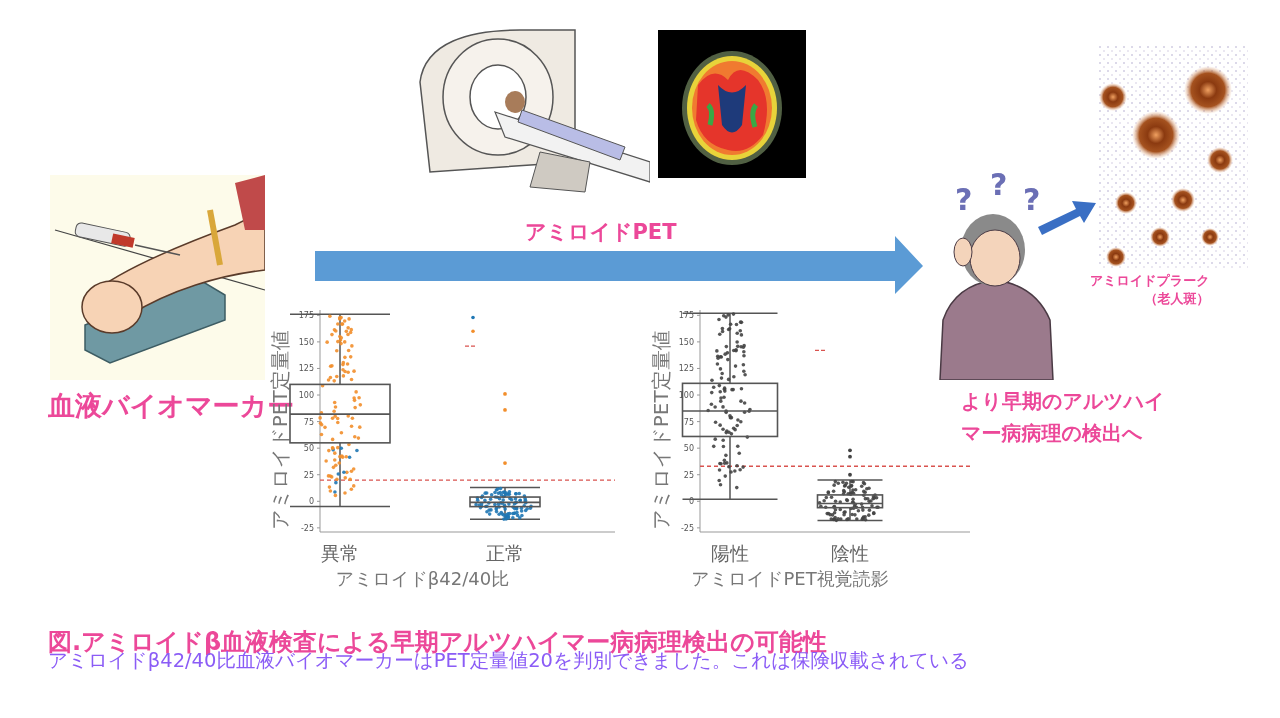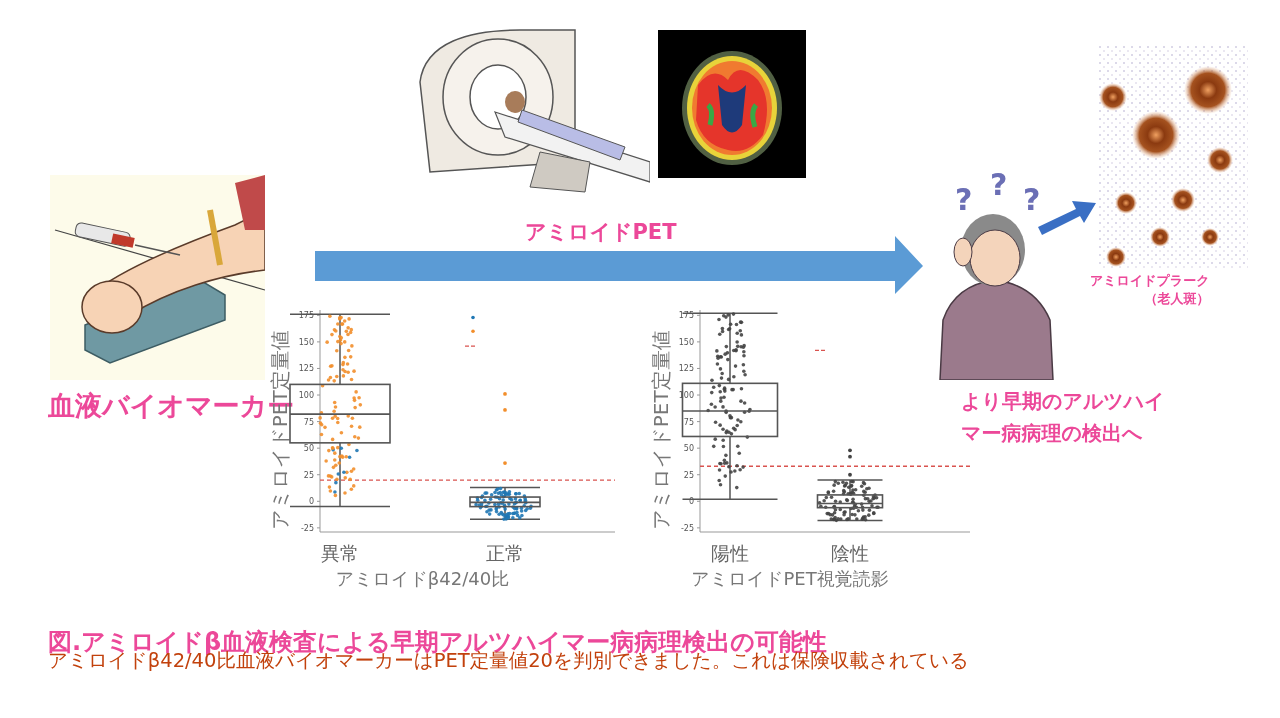--- a/index.html
+++ b/index.html
@@ -4,21 +4,21 @@
 <style>
   html,body{margin:0;padding:0;background:#ffffff;}
   body{width:1280px;height:718px;position:relative;overflow:hidden;font-family:"DejaVu Sans","Liberation Sans",sans-serif;color:#111;}
   .abs{position:absolute;}
   .label-bold{font-weight:bold;color:#ec4899;}
   #blood-label{left:48px;top:388px;font-size:27px;}
   #pet-label{left:525px;top:218px;font-size:21px;}
   #early-detect{left:955px;top:385px;font-size:20px;line-height:32px;margin-left:6px;}
   #plaque-label{left:1090px;top:272px;font-size:13px;line-height:18px;text-align:right;}
   #caption-title{left:48px;top:626px;font-size:24px;}
-  #caption-body{left:48px;top:646px;font-size:19.5px;line-height:29px;color:#c2410c;width:1220px;}
+  #caption-body{left:48px;top:646px;font-size:19.5px;line-height:29px;color:#8b5cf6;width:1220px;}
   .chart-svg text{font-family:"DejaVu Sans","Liberation Sans",sans-serif;}
   .ylab{font-size:20px;fill:#777;}
   .xcat{font-size:19px;fill:#666;}
   .xtitle{font-size:18px;fill:#777;}
 </style>
 </head>
 <body>
 
 <div class="abs" style="left:50px;top:175px;width:215px;height:205px;">
   <svg width="215" height="205" viewBox="0 0 215 205">

